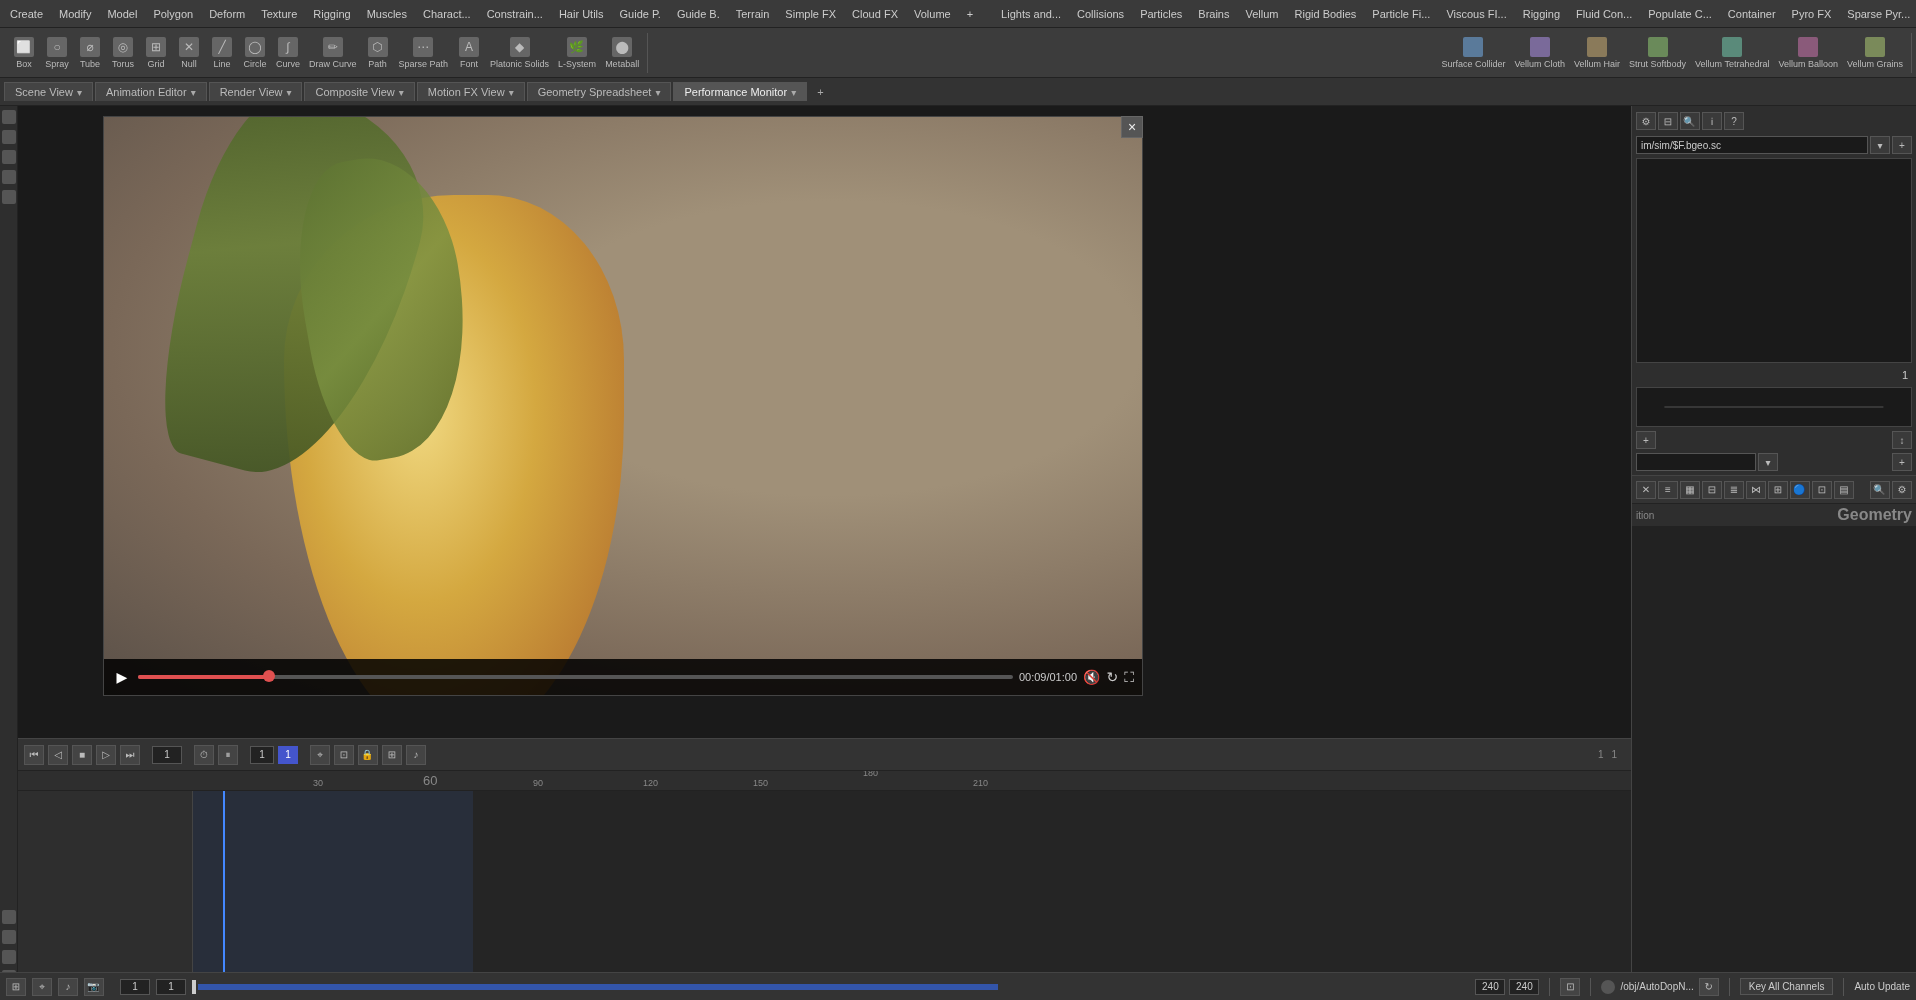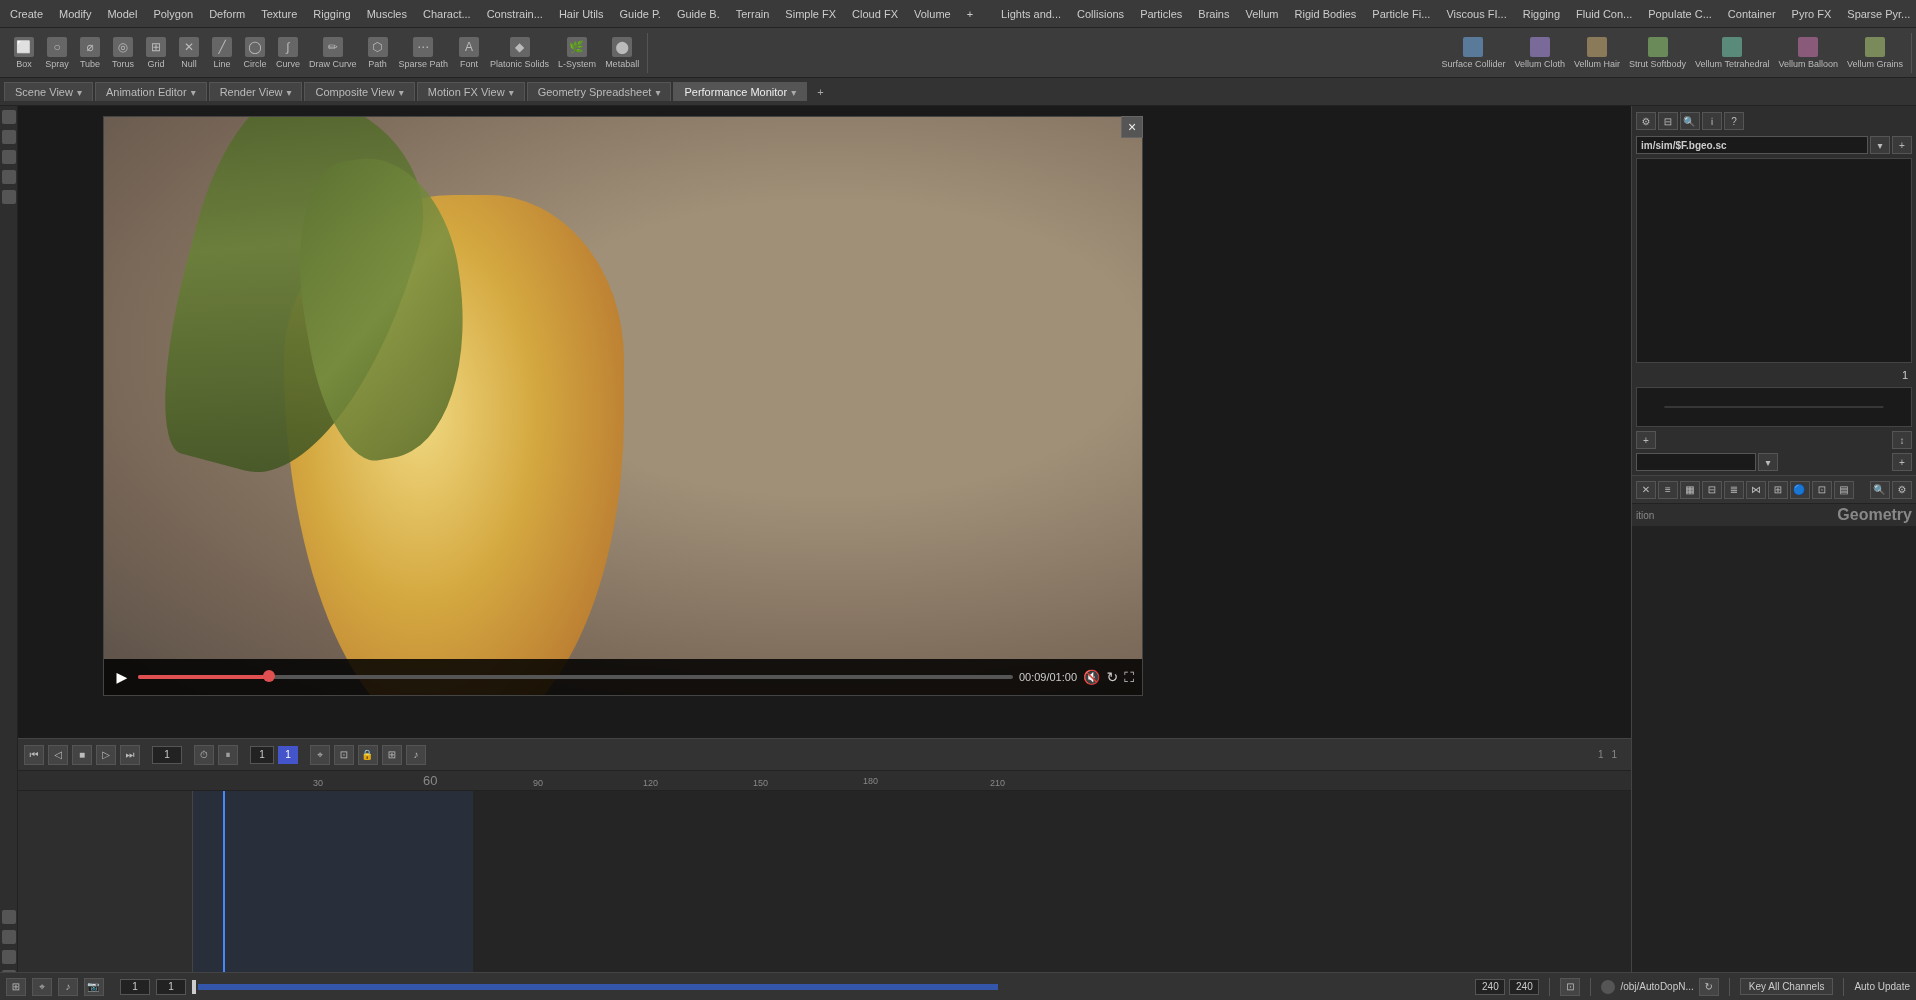--- a/index.html
+++ b/index.html
@@ -399,21 +399,20 @@
       justify-content: center;
     }
     .path-input {
       flex: 1;
       height: 18px;
       background: #1a1a1a;
       border: 1px solid #555;
       color: #ccc;
       font-size: 10px;
       padding: 0 4px;
-      font-weight: bold;
     }
     .panel-content {
       flex: 1;
       background: #1a1a1a;
       border: 1px solid #444;
     }
     .panel-number {
       text-align: right;
       color: #ccc;
       font-size: 11px;
@@ -753,24 +752,24 @@
           <div style="position:relative;width:110px;">
             <span style="font-size:9px;color:#888;position:absolute;left:0;bottom:2px;">90</span>
           </div>
           <div style="position:relative;width:110px;">
             <span style="font-size:9px;color:#888;position:absolute;left:0;bottom:2px;">120</span>
           </div>
           <div style="position:relative;width:110px;">
             <span style="font-size:9px;color:#888;position:absolute;left:0;bottom:2px;">150</span>
           </div>
           <div style="position:relative;width:110px;">
-            <span style="font-size:9px;color:#888;position:absolute;left:0;bottom:4px;">180</span>
+            <span style="font-size:9px;color:#888;position:absolute;left:0;bottom:12px;">180</span>
           </div>
           <div style="position:relative;width:110px;">
-            <span style="font-size:9px;color:#888;position:absolute;left:17px;bottom:2px;">210</span>
+            <span style="font-size:9px;color:#888;position:absolute;left:0;bottom:2px;">210</span>
           </div>
         </div>
       </div>
 
       <div class="timeline-track-area">
         <div class="timeline-labels"></div>
         <div class="timeline-tracks">
           <div class="timeline-blue-region"></div>
           <div class="timeline-playhead"></div>
         </div>

